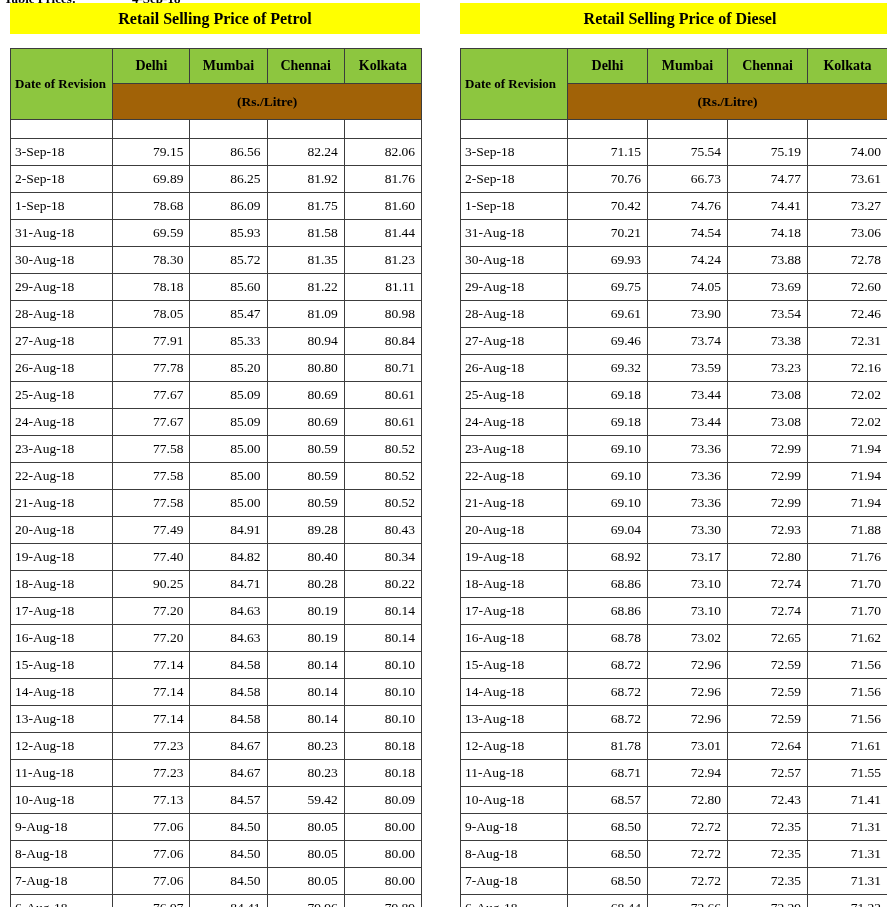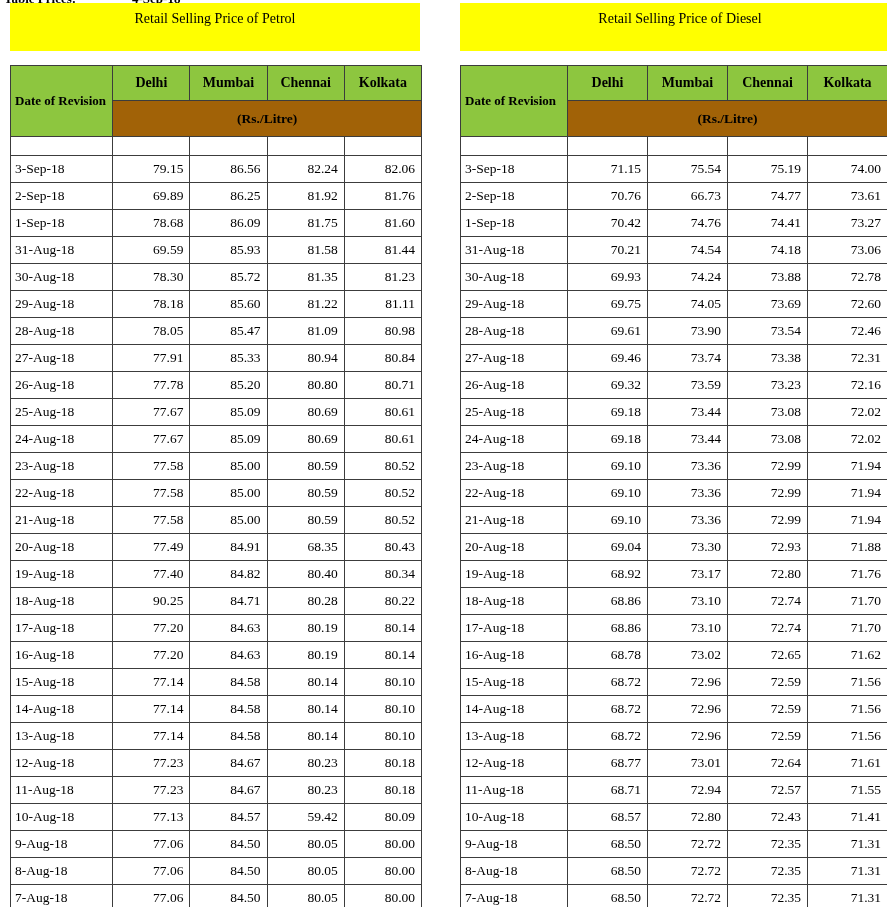--- a/index.html
+++ b/index.html
@@ -43,25 +43,25 @@
   .panel {
     position: absolute;
     top: 0;
   }
   .panel-petrol { left: 10px;  width: 410px; }
   .panel-diesel { left: 460px; width: 440px; }
 
   .title-banner {
     background: #FFFF00;
     color: #000000;
-    font-weight: normal;
-    font-size: 14px;
+    font-weight: bold;
+    font-size: 16px;
     text-align: center;
     line-height: 31px;
-    height: 48px;
+    height: 31px;
     margin-top: 3px;
     letter-spacing: 0px;
     white-space: nowrap;
   }
 
   table.price-table {
     border-collapse: collapse;
     margin-top: 14px;
     table-layout: fixed;
     font-size: 13px;
@@ -257,21 +257,21 @@
             <td class="c-date">21-Aug-18</td>
             <td class="c-val">77.58</td>
             <td class="c-val">85.00</td>
             <td class="c-val">80.59</td>
             <td class="c-val">80.52</td>
           </tr>
           <tr class="data-row">
             <td class="c-date">20-Aug-18</td>
             <td class="c-val">77.49</td>
             <td class="c-val">84.91</td>
-            <td class="c-val">68.35</td>
+            <td class="c-val">89.28</td>
             <td class="c-val">80.43</td>
           </tr>
           <tr class="data-row">
             <td class="c-date">19-Aug-18</td>
             <td class="c-val">77.40</td>
             <td class="c-val">84.82</td>
             <td class="c-val">80.40</td>
             <td class="c-val">80.34</td>
           </tr>
           <tr class="data-row">
@@ -549,21 +549,21 @@
           </tr>
           <tr class="data-row">
             <td class="c-date">13-Aug-18</td>
             <td class="c-val">68.72</td>
             <td class="c-val">72.96</td>
             <td class="c-val">72.59</td>
             <td class="c-val">71.56</td>
           </tr>
           <tr class="data-row">
             <td class="c-date">12-Aug-18</td>
-            <td class="c-val">68.77</td>
+            <td class="c-val">81.78</td>
             <td class="c-val">73.01</td>
             <td class="c-val">72.64</td>
             <td class="c-val">71.61</td>
           </tr>
           <tr class="data-row">
             <td class="c-date">11-Aug-18</td>
             <td class="c-val">68.71</td>
             <td class="c-val">72.94</td>
             <td class="c-val">72.57</td>
             <td class="c-val">71.55</td>

